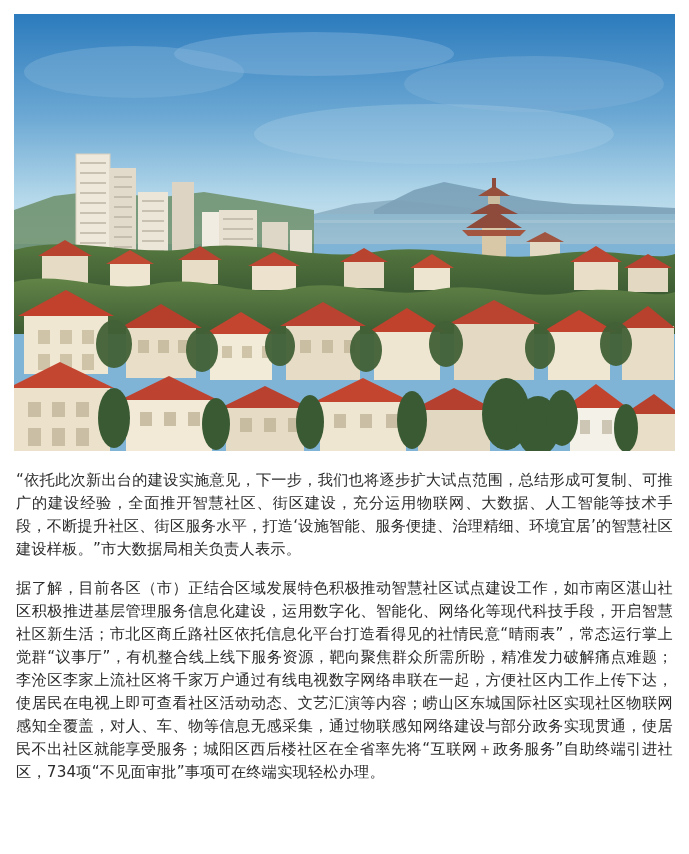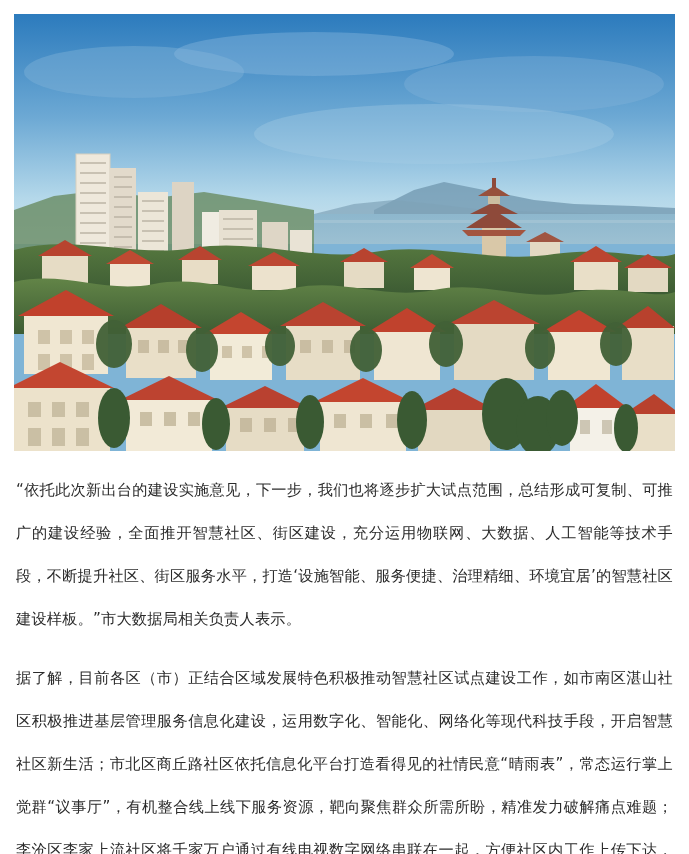--- a/index.html
+++ b/index.html
@@ -31,21 +31,21 @@
   }
   .hero svg { display: block; width: 100%; height: 100%; }
 
   
   .article {
     padding: 18px 16px 0 16px;
   }
   .para {
     font-family: "DejaVu Sans", "Liberation Sans", sans-serif;
     font-size: 15.2px;
-    line-height: 43px;
+    line-height: 23px;
     color: #2b2b2b;
     text-align: justify;
     margin: 0 0 16px 0;
     letter-spacing: 0.2px;
   }
   .para.first { text-indent: 0; }
 </style>
 </head>
 <body>
 

